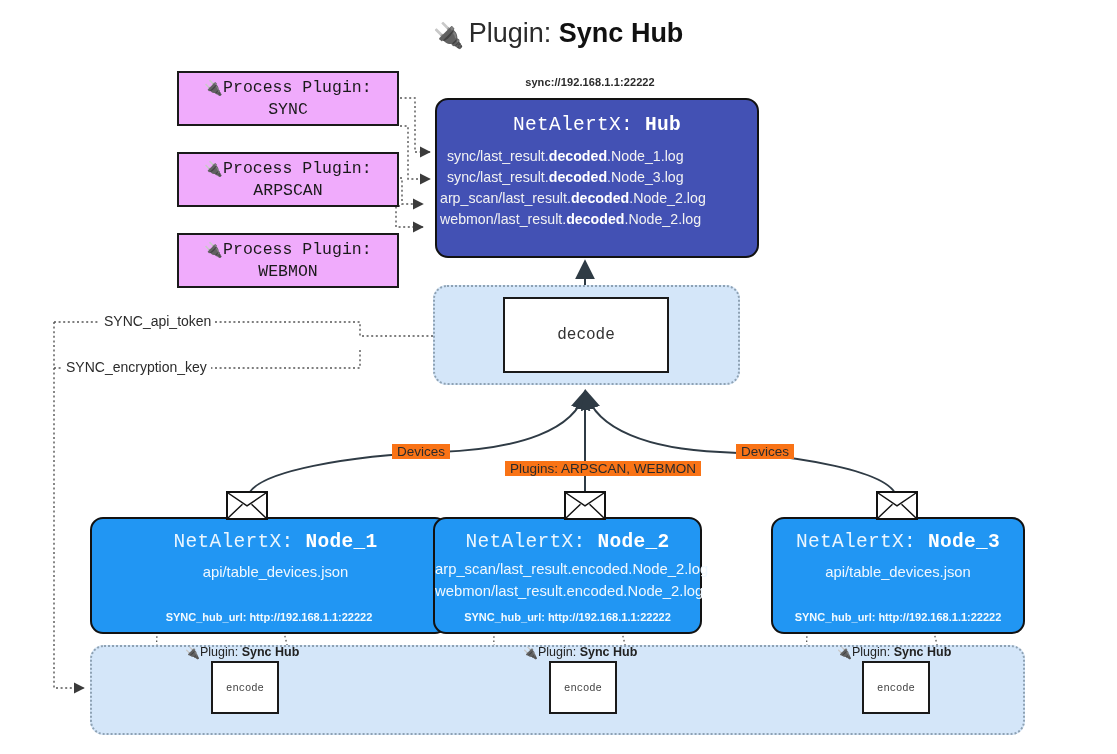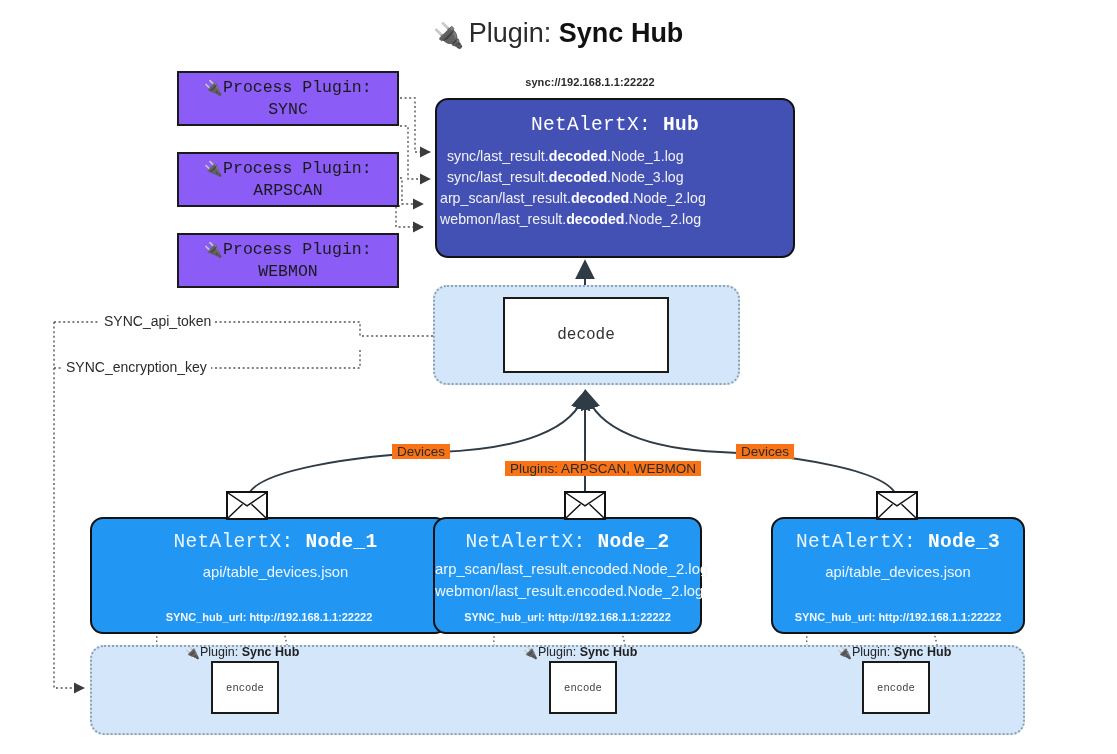--- a/index.html
+++ b/index.html
@@ -9,32 +9,32 @@
   svg#wires{position:absolute;left:0;top:0;width:1117px;height:754px;pointer-events:none;}
 
   .abs{position:absolute;box-sizing:border-box;}
 
   
   #title{left:0;top:18px;width:1117px;text-align:center;font-size:27px;color:#2b2b2b;}
   #title .plug{font-size:25px;vertical-align:-2px;margin-right:4px;}
   #title .strong{font-weight:bold;color:#111;}
 
   
-  .procbox{width:222px;height:55px;border:2px solid #1a1a1a;background:#8b5cf6;
+  .procbox{width:222px;height:55px;border:2px solid #1a1a1a;background:#f0abfc;
            font-family:"Liberation Mono", monospace;font-size:16.5px;color:#1a1a1a;
            line-height:1.28;display:flex;flex-direction:column;
            align-items:center;justify-content:center;z-index:4;}
   .procbox .l1{display:block;white-space:nowrap;}
   .procbox .l2{display:block;}
   .procbox .plug{font-family:"DejaVu Sans",sans-serif;font-size:15px;vertical-align:-1px;}
 
   
   #huburl{left:455px;top:76px;width:270px;text-align:center;font-size:11px;
           font-weight:bold;color:#2b2b2b;letter-spacing:.1px;}
-  #hub{left:435px;top:98px;width:360px;height:160px;border:2px solid #121212;
+  #hub{left:435px;top:98px;width:324px;height:160px;border:2px solid #121212;
        border-radius:13px;background:#4351b4;z-index:4;color:#fff;}
   #hub .hubtitle{margin-top:14px;text-align:center;font-family:"Liberation Mono",monospace;
        font-size:19.5px;letter-spacing:.3px;}
   #hub .hubtitle b{font-weight:bold;}
   #hub .logline{font-size:14.2px;color:#f2f2f2;white-space:nowrap;margin-top:5px;
        padding-left:10px;}
   #hub .logline b{font-weight:bold;color:#fff;}
   #hub .logline.l1{margin-top:12px;}
   #hub .logline.l3,#hub .logline.l4{padding-left:3px;}
 

